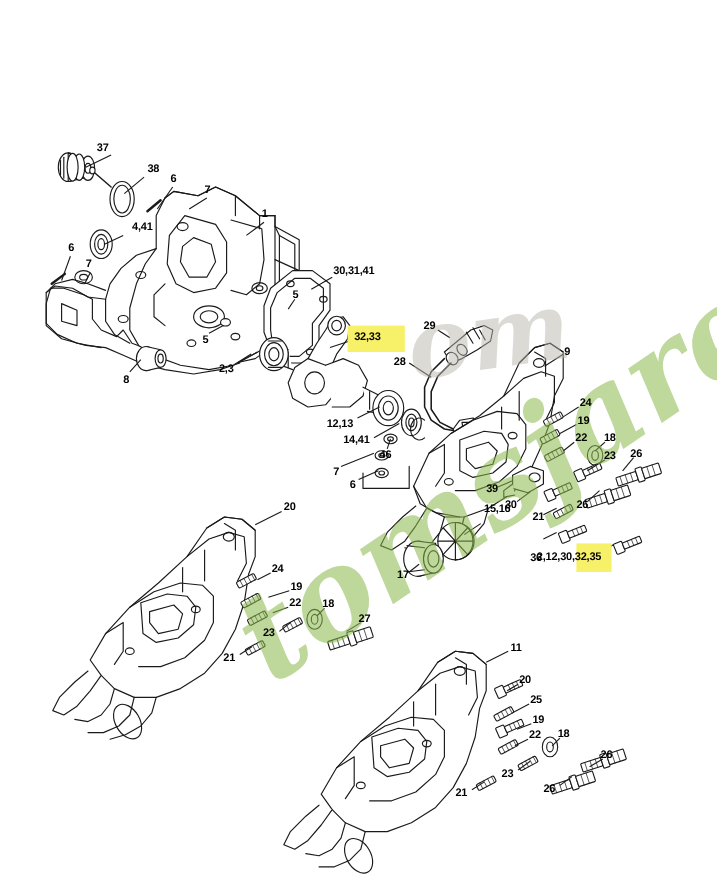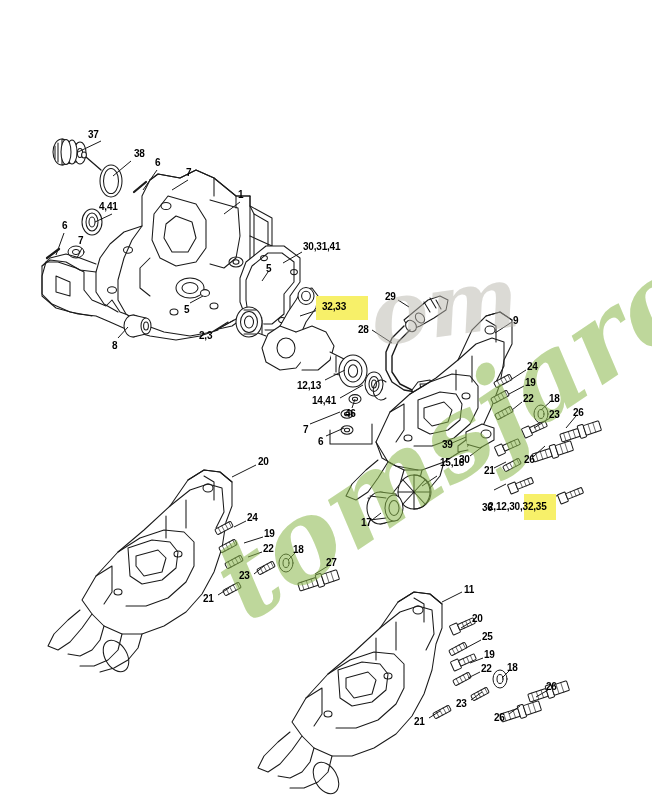--- a/index.html
+++ b/index.html
@@ -438,21 +438,21 @@
         </g>
   </svg>
   </div>
 
   <div id="callout-layer">
       <div class="callout big" style="left: 88px; top: 130px;">37</div>
       <div class="callout big" style="left: 122px; top: 149px; margin-left: 12px;">38</div>
       <div class="callout big" style="left: 155px; top: 158px;">6</div>
       <div class="callout big" style="left: 186px; top: 168px;">7</div>
       <div class="callout big" style="left: 238px; top: 190px;">1</div>
-      <div class="callout big" style="left: 99px; top: 202px;">4,41</div>
+      <div class="callout big" style="left: 120px; top: 202px;">4,41</div>
       <div class="callout big" style="left: 62px; top: 221px;">6</div>
       <div class="callout big" style="left: 78px; top: 236px;">7</div>
       <div class="callout big" style="left: 303px; top: 242px;">30,31,41</div>
       <div class="callout big" style="left: 266px; top: 264px;">5</div>
       <div class="callout big" style="left: 184px; top: 305px;">5</div>
       <div class="callout big" style="left: 199px; top: 331px;">2,3</div>
       <div class="callout big" style="left: 112px; top: 341px;">8</div>
       <div class="callout big" style="left: 322px; top: 302px;">32,33</div>
       <div class="callout big" style="left: 385px; top: 292px;">29</div>
       <div class="callout big" style="left: 358px; top: 325px;">28</div>

